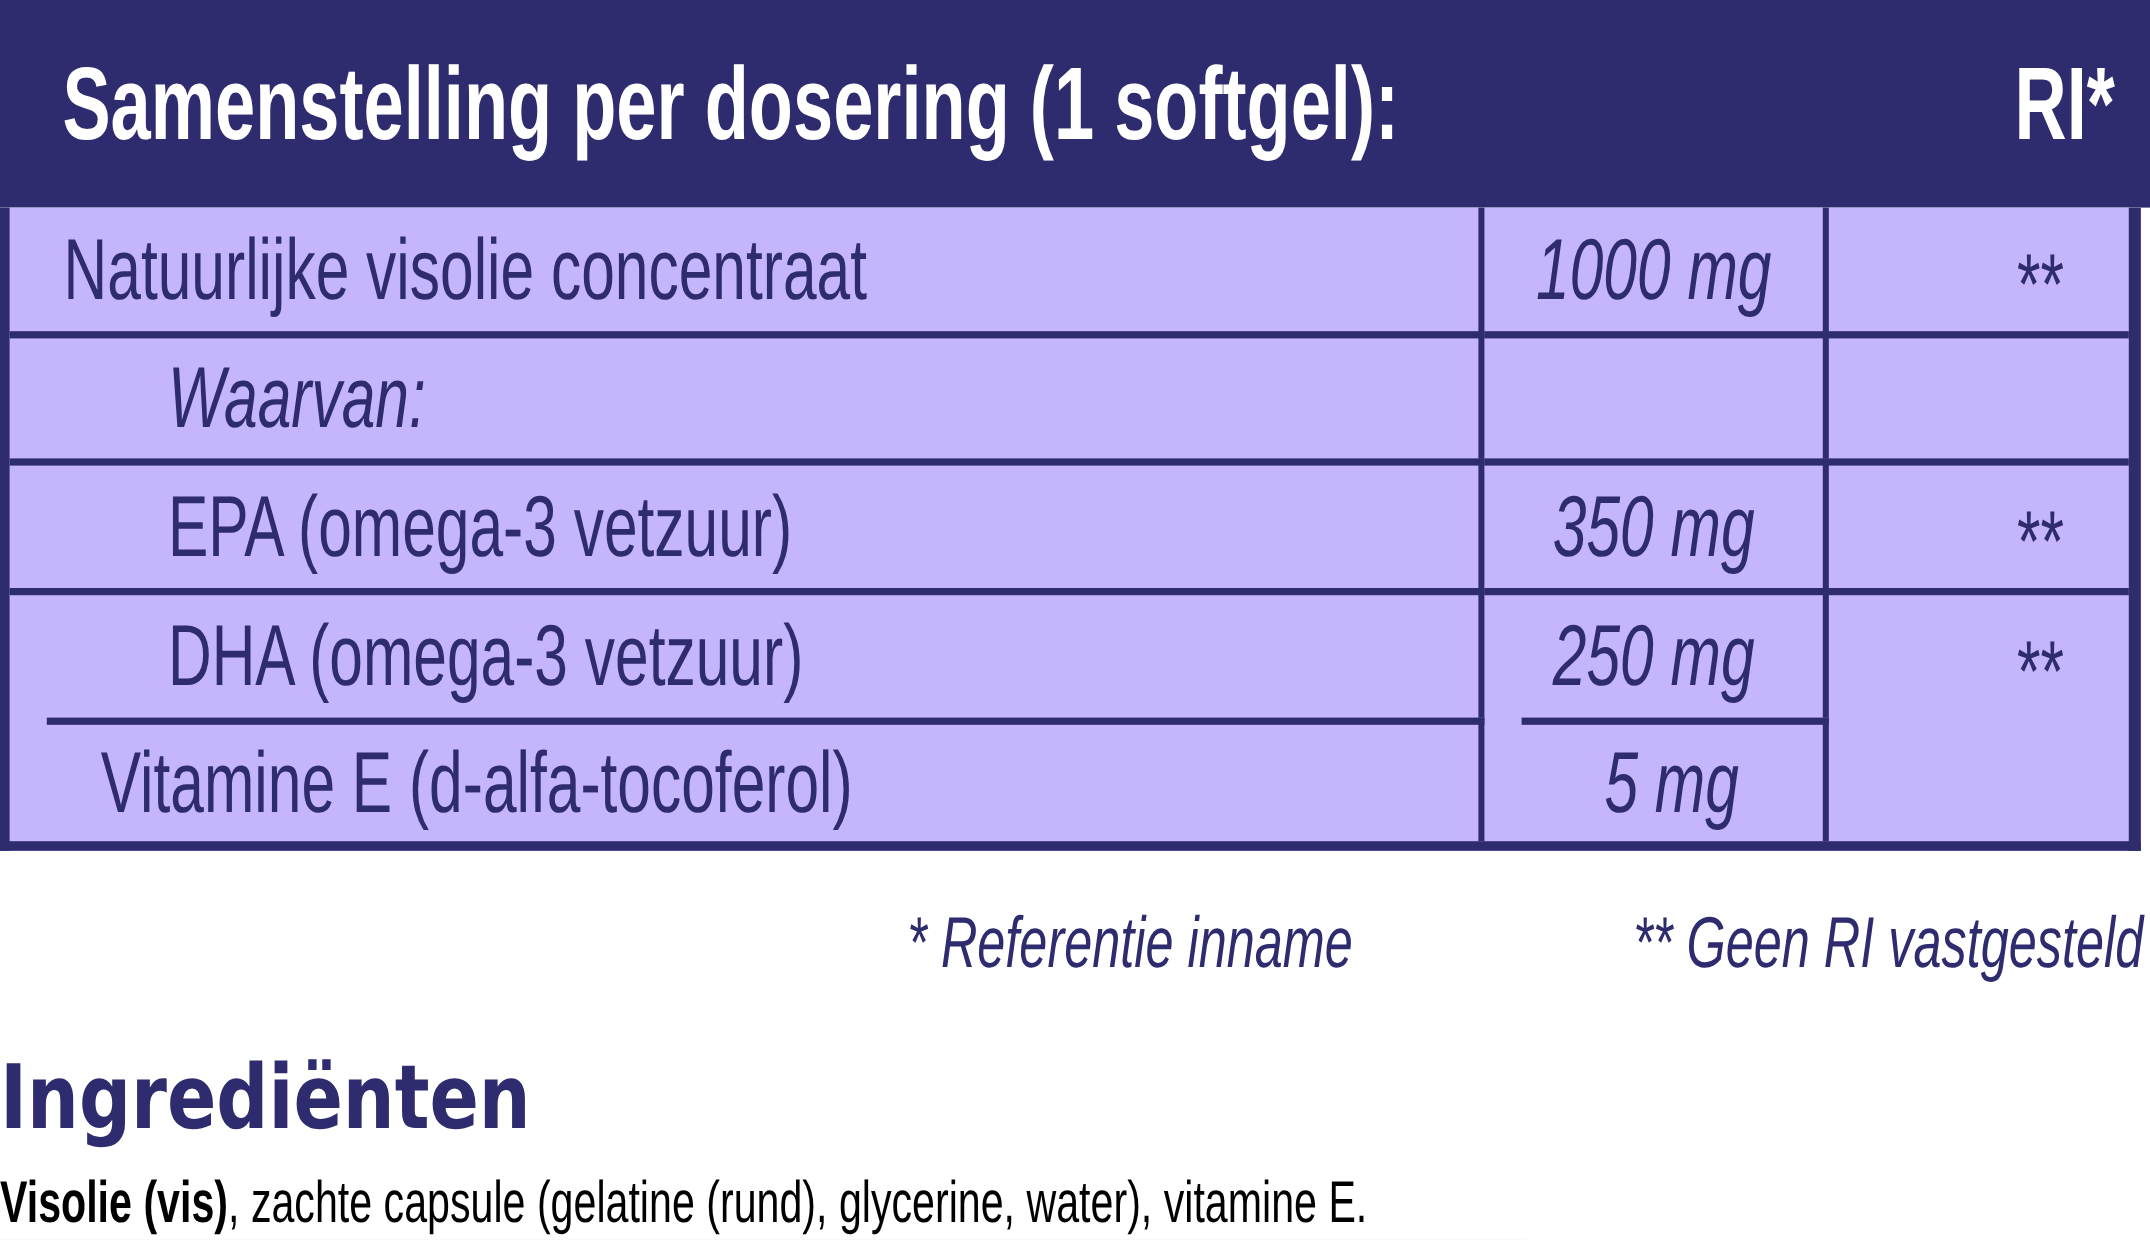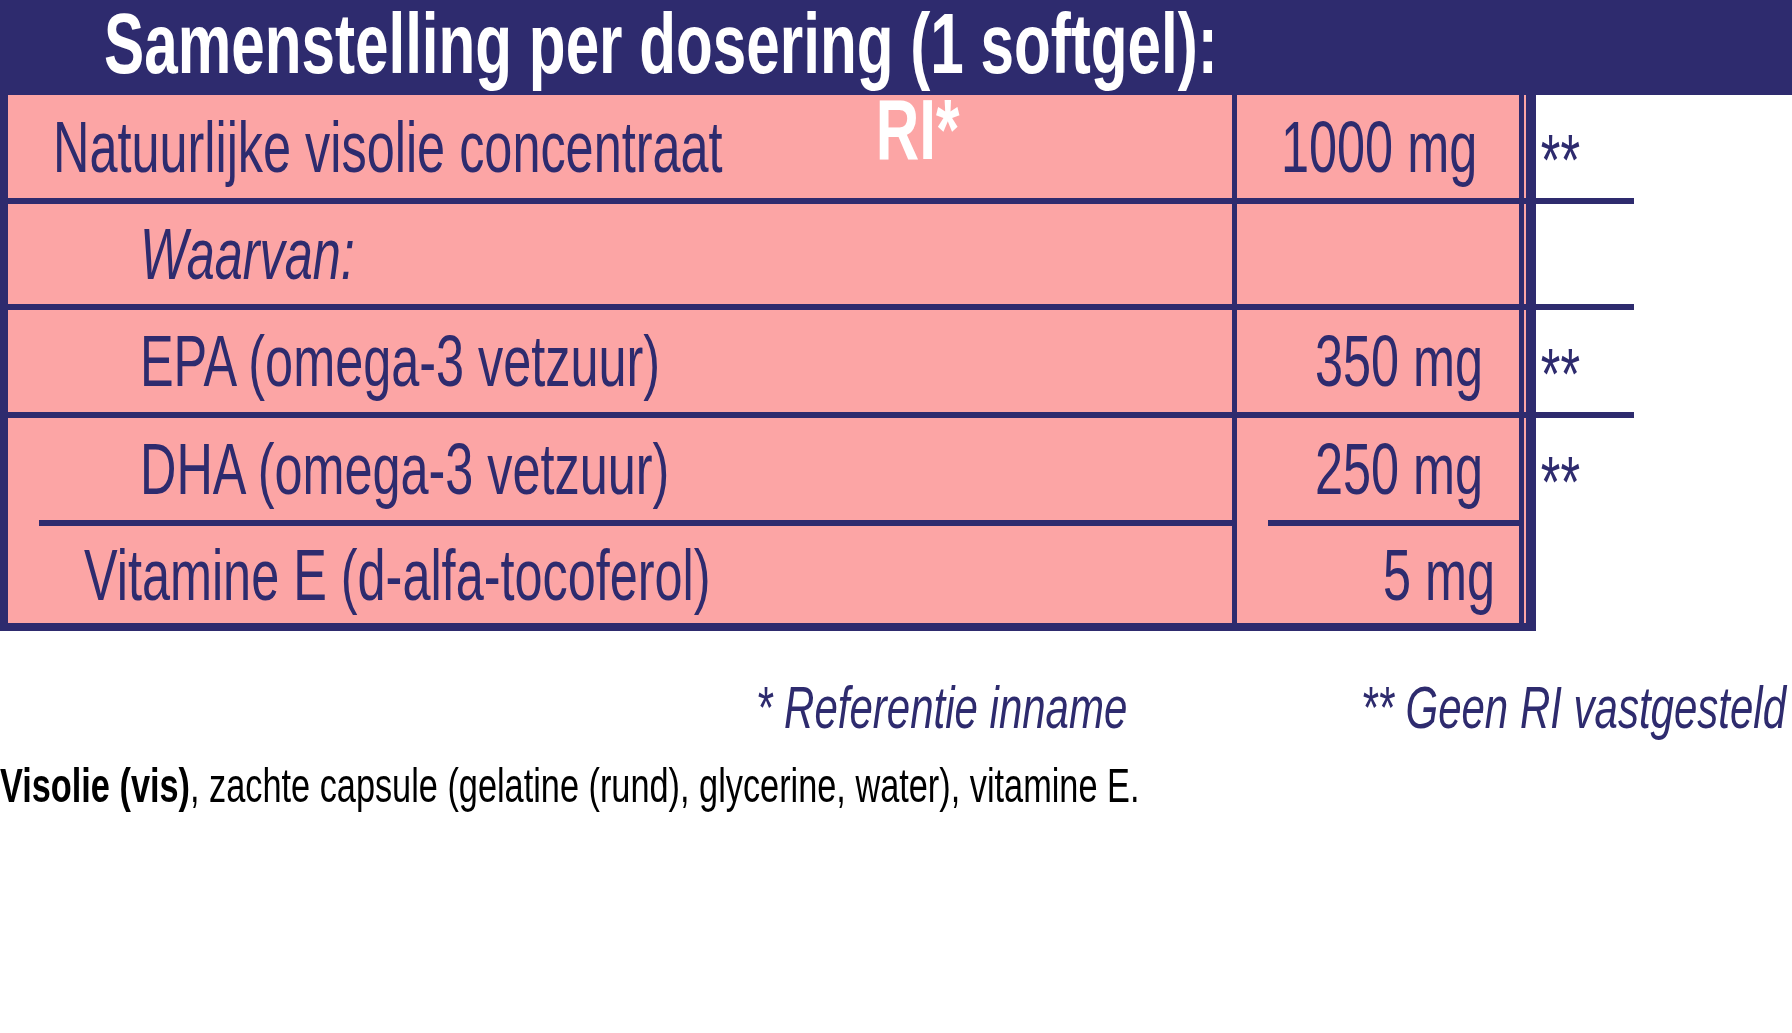--- a/index.html
+++ b/index.html
@@ -12,54 +12,53 @@
   }
   
   .cond-l { display:inline-block; white-space:nowrap; transform:scaleX(0.70); transform-origin:0 50%; }
   .cond-c { display:inline-block; white-space:nowrap; transform:scaleX(0.70); transform-origin:50% 50%; }
   .cond-r { display:inline-block; white-space:nowrap; transform:scaleX(0.70); transform-origin:100% 50%; }
   .stars  { transform:translateY(13px) scaleX(0.70); }
   .it     { font-style:italic; }
 
   
   .hdr {
-    height:95px;
+    height:173px;
     background:var(--navy,#2e2b6e);
     display:flex; justify-content:space-between; align-items:center;
     padding:0 44px 0 52px;
     box-sizing:border-box;
-    flex-direction:column;
   }
   .hdr-title, .hdr-ri {
     color:var(--paper,#ffffff);
     font-weight:bold;
     font-size:86px;
     line-height:1;
   }
 
   
   .tbl {
     display:grid;
     grid-template-columns:1229px 287px 1fr;
-    width:1536px;
+    width:1784px;
     box-sizing:border-box;
     border-left:8px solid var(--navy,#2e2b6e);
     border-right:10px solid var(--navy,#2e2b6e);
     border-bottom:8px solid var(--navy,#2e2b6e);
-    background:#fca5a5;
+    background:#c4b5fd;
   }
   .cell {
     display:flex; align-items:center;
     box-sizing:border-box;
     font-size:72px; line-height:1;
     color:var(--navy,#2e2b6e);
   }
   .name { padding-left:45px; border-right:5px solid var(--navy,#2e2b6e); }
   .name.indent { padding-left:132px; }
-  .amt  { justify-content:flex-end; border-right:5px solid var(--navy,#2e2b6e); }
+  .amt  { justify-content:center; border-right:5px solid var(--navy,#2e2b6e);font-style:italic; }
   .ri   { justify-content:flex-end; padding-right:54px; }
   .r1 { height:103px; }
   .r2, .r3, .r4 { border-top:6px solid var(--navy,#2e2b6e); }
   .r2 { height:106px; }
   .r3, .r4 { height:108px; }
   .r5 { height:103px; border-top:6px solid var(--navy,#2e2b6e);margin-left:31px; }
 
   
   .footnote {
     margin-top:44px;
@@ -151,18 +150,21 @@
       <span class="cond-c">5 mg</span>
     </div>
 
   </div>
 
   <div class="footnote">
     <span class="cond-r">* Referentie inname</span>
     <span class="cond-r gap">** Geen RI vastgesteld</span>
   </div>
 
+  <div class="ing-heading">
+    <span>Ingrediënten</span>
+  </div>
 
   <div class="ing-line">
     <span class="cond-l"><span class="lead">Visolie (vis)</span><span>, zachte capsule (gelatine (rund), glycerine, water), vitamine E.</span></span>
   </div>
 
 </div>
 
 </body></html>

